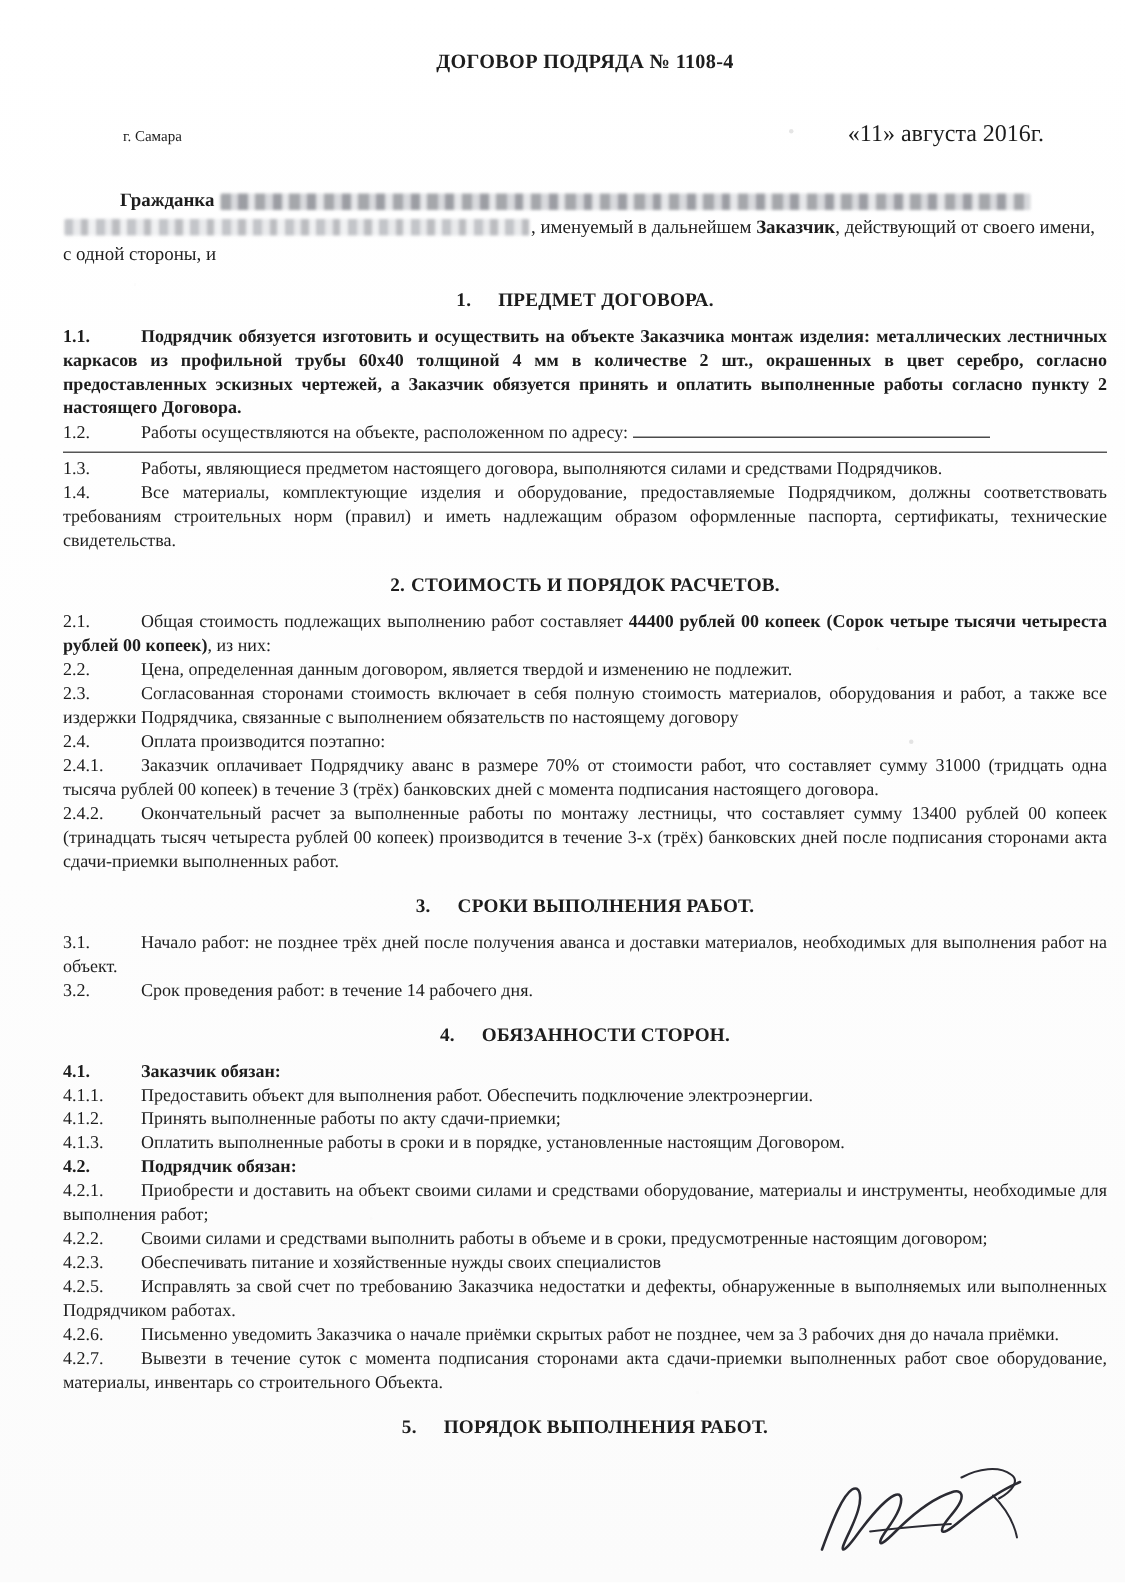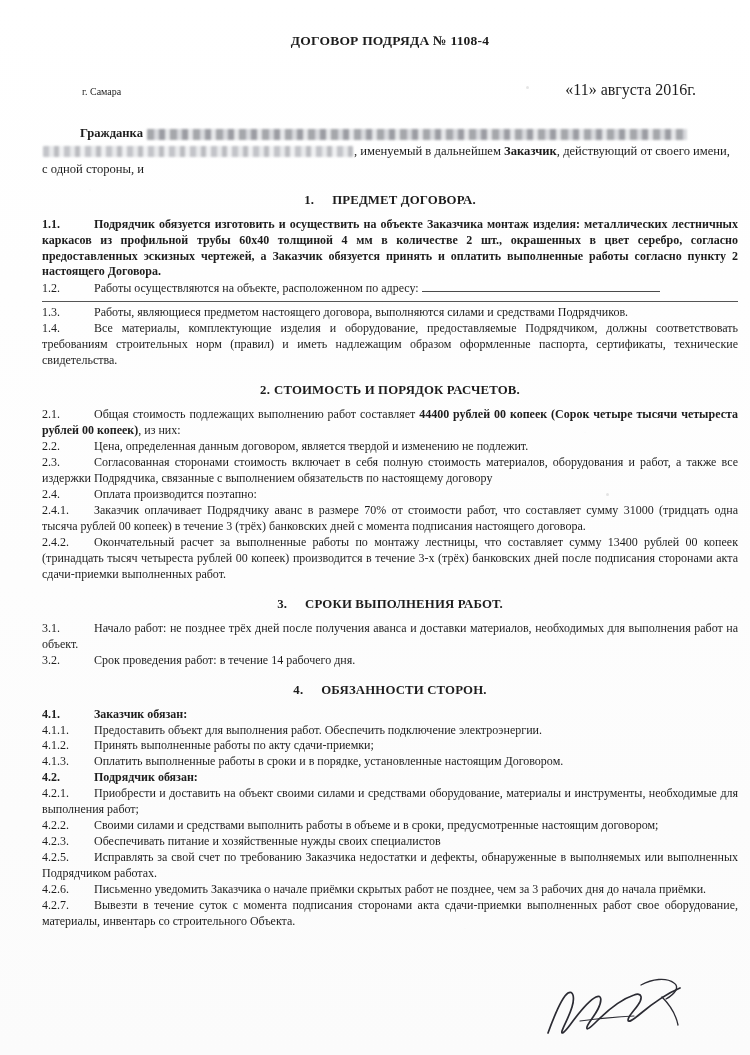--- a/index.html
+++ b/index.html
@@ -193,20 +193,21 @@
         <p class="cl"><span class="n">4.1.1.</span><span>Предоставить объект для выполнения работ. Обеспечить подключение электроэнергии.</span></p>
         <p class="cl"><span class="n">4.1.2.</span><span>Принять выполненные работы по акту сдачи-приемки;</span></p>
         <p class="cl"><span class="n">4.1.3.</span><span>Оплатить выполненные работы в сроки и в порядке, установленные настоящим Договором.</span></p>
         <p class="cl bold-cl"><span class="n">4.2.</span><span>Подрядчик обязан:</span></p>
         <p class="cl"><span class="n">4.2.1.</span><span>Приобрести и доставить на объект своими силами и средствами оборудование, материалы и инструменты, необходимые для выполнения работ;</span></p>
         <p class="cl"><span class="n">4.2.2.</span><span>Своими силами и средствами выполнить работы в объеме и в сроки, предусмотренные настоящим договором;</span></p>
         <p class="cl"><span class="n">4.2.3.</span><span>Обеспечивать питание и хозяйственные нужды своих специалистов</span></p>
         <p class="cl"><span class="n">4.2.5.</span><span>Исправлять за свой счет по требованию Заказчика недостатки и дефекты, обнаруженные в выполняемых или выполненных Подрядчиком работах.</span></p>
         <p class="cl"><span class="n">4.2.6.</span><span>Письменно уведомить Заказчика о начале приёмки скрытых работ не позднее, чем за 3 рабочих дня до начала приёмки.</span></p>
         <p class="cl"><span class="n">4.2.7.</span><span>Вывезти в течение суток с момента подписания сторонами акта сдачи-приемки выполненных работ свое оборудование, материалы, инвентарь со строительного Объекта.</span></p>
+        <h2 class="sec"><span class="num">5.</span><span>ПОРЯДОК ВЫПОЛНЕНИЯ РАБОТ.</span></h2>
       </div>
 
   </div>
 
   <div class="signature">
     <svg class="sign-svg" viewBox="0 0 170 72" xmlns="http://www.w3.org/2000/svg">
       <g fill="none" stroke="#2b2b33" stroke-linecap="round" stroke-linejoin="round">
         <path d="M6 58 C14 36, 20 22, 26 18 C31 15, 33 22, 30 32 C27 42, 22 50, 20 56
                  C19 60, 22 58, 28 50 C36 39, 46 26, 54 22 C60 19, 60 26, 56 34
                  C52 42, 46 48, 45 52 C44 56, 48 53, 55 46 C66 35, 80 24, 92 20

